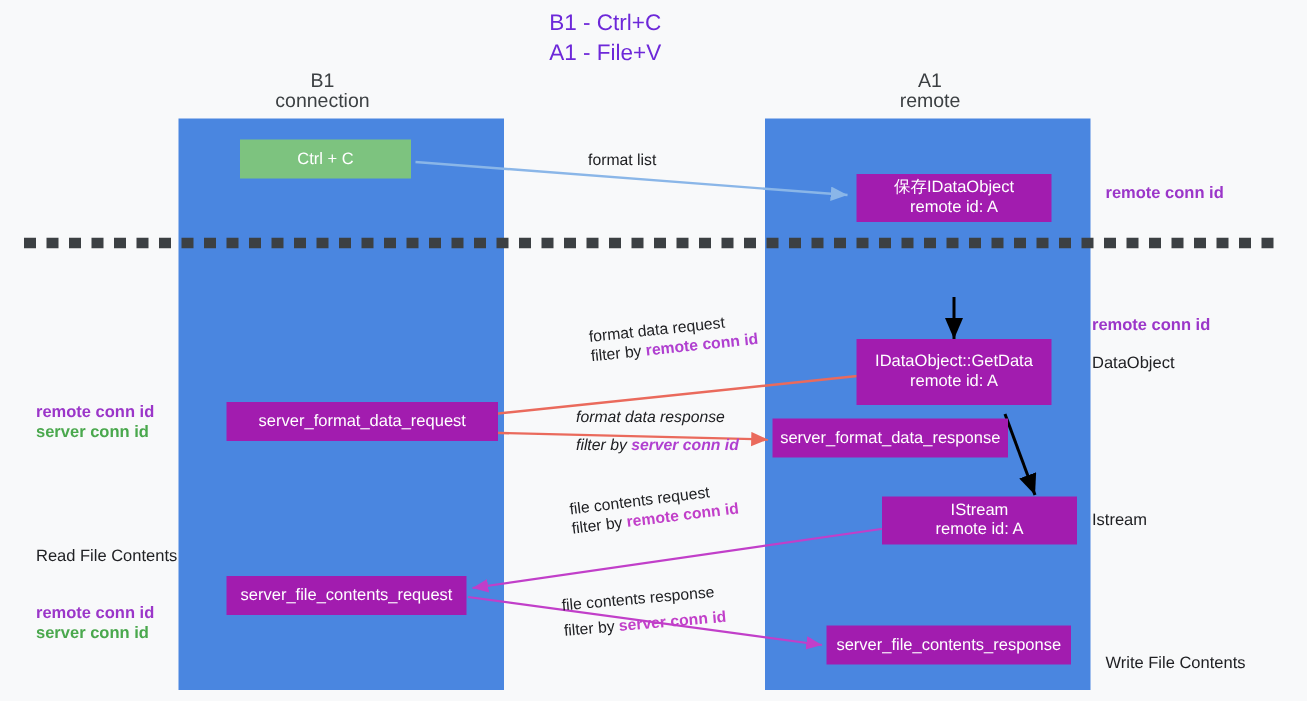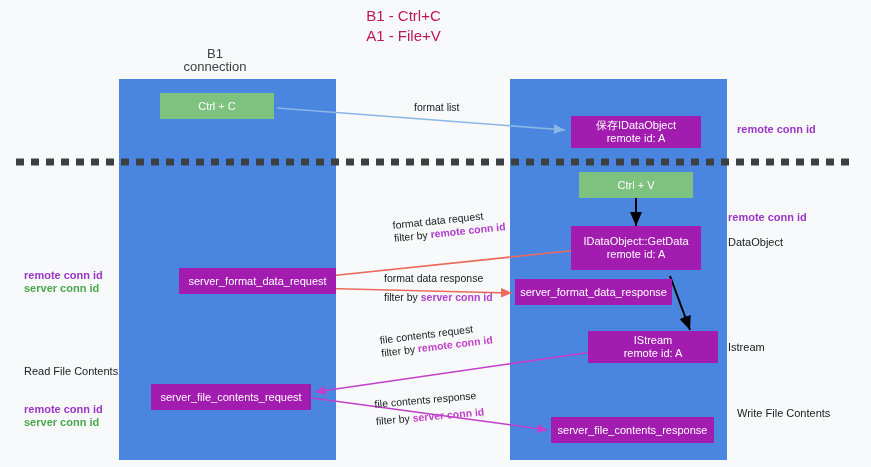--- a/index.html
+++ b/index.html
@@ -8,21 +8,21 @@
     background:#f8f9fa;
     font-family:"Liberation Sans","DejaVu Sans",sans-serif;
     overflow:hidden;
     position:relative;
   }
   #stage{position:absolute;left:0;top:0;width:871px;height:467px;}
 
   
   .title{
     position:absolute;left:0;top:6px;width:807px;
-    text-align:center;color:#be185d;font-size:15px;line-height:20px;
+    text-align:center;color:#6d28d9;font-size:15px;line-height:20px;
   }
 
   
   .colhead{
     position:absolute;text-align:center;color:#3c4043;
     font-size:13px;line-height:13px;width:160px;
   }
 
   
   .lane{position:absolute;background:#4a86e0;}
@@ -56,20 +56,24 @@
 
   <div class="title">
     <div>B1 - Ctrl+C</div>
     <div>A1 - File+V</div>
   </div>
 
   <div class="colhead" style="left:135px;top:47px;">
     <div>B1</div>
     <div>connection</div>
   </div>
+  <div class="colhead" style="left:540px;top:47px;">
+    <div>A1</div>
+    <div>remote</div>
+  </div>
 
   <div class="lane" style="left:119px;top:79px;width:217px;height:381px;"></div>
   <div class="lane" style="left:510px;top:79px;width:217px;height:381px;"></div>
 
   <svg class="overlay" viewBox="0 0 871 467">
     <defs>
       <marker id="ah-blue" markerWidth="9" markerHeight="9" refX="7" refY="3" orient="auto">
         <path d="M0,0 L7,3 L0,6 z" fill="#8ab6e8"></path>
       </marker>
       <marker id="ah-red" markerWidth="9" markerHeight="9" refX="7" refY="3" orient="auto">
@@ -102,79 +106,76 @@
 
   <div class="node green" style="left:160px;top:93px;width:114px;height:26px;">
     <span>Ctrl + C</span>
   </div>
 
   <div class="node orange" style="left:571px;top:116px;width:130px;height:32px;">
     <span>保存IDataObject</span>
     <span>remote id: A</span>
   </div>
 
-  <div class="node green" style="left:579px;top:172px;width:114px;height:26px;">
-    <span>Ctrl + V</span>
-  </div>
 
   <div class="node orange" style="left:571px;top:226px;width:130px;height:44px;">
     <span>IDataObject::GetData</span>
     <span>remote id: A</span>
   </div>
 
-  <div class="node orange" style="left:151px;top:268px;width:157px;height:26px;margin-left:28px;">
+  <div class="node orange" style="left:151px;top:268px;width:181px;height:26px;">
     <span>server_format_data_request</span>
   </div>
 
   <div class="node orange" style="left:515px;top:279px;width:157px;height:26px;">
     <span>server_format_data_response</span>
   </div>
 
   <div class="node orange" style="left:588px;top:331px;width:130px;height:32px;">
     <span>IStream</span>
     <span>remote id: A</span>
   </div>
 
   <div class="node orange" style="left:551px;top:417px;width:163px;height:26px;">
     <span>server_file_contents_response</span>
   </div>
 
   <div class="node orange" style="left:151px;top:384px;width:160px;height:26px;">
     <span>server_file_contents_request</span>
   </div>
 
-  <div class="elbl" style="left:414px;top:101px;">
+  <div class="elbl" style="left:392px;top:101px;">
     <span>format list</span>
   </div>
 
   <div class="elbl" style="left:392px;top:219px;transform:rotate(-6deg);transform-origin:left top;">
     <div>format data request</div>
     <div><span>filter by </span><span class="hl-purple">remote conn id</span></div>
   </div>
 
-  <div class="elbl" style="left:384px;top:272px;">
+  <div class="elbl" style="left:384px;top:272px;font-style:italic;">
     <div>format data response</div>
     <div style="margin-top:6px;"><span>filter by </span><span class="hl-purple">server conn id</span></div>
   </div>
 
   <div class="elbl" style="left:379px;top:334px;transform:rotate(-7deg);transform-origin:left top;">
     <div>file contents request</div>
     <div><span>filter by </span><span class="hl-magenta">remote conn id</span></div>
   </div>
 
   <div class="elbl" style="left:374px;top:398px;transform:rotate(-5deg);transform-origin:left top;">
     <div>file contents response</div>
     <div style="margin-top:4px;"><span>filter by </span><span class="hl-magenta">server conn id</span></div>
   </div>
 
   <div class="lbl purple" style="left:737px;top:123px;">remote conn id</div>
   <div class="lbl purple" style="left:728px;top:211px;">remote conn id</div>
   <div class="lbl black" style="left:728px;top:236px;">DataObject</div>
   <div class="lbl black" style="left:728px;top:341px;">Istream</div>
-  <div class="lbl black" style="left:737px;top:407px;">Write File Contents</div>
+  <div class="lbl black" style="left:737px;top:436px;">Write File Contents</div>
 
   <div class="lbl purple" style="left:24px;top:269px;">remote conn id</div>
   <div class="lbl green" style="left:24px;top:282px;">server conn id</div>
 
   <div class="lbl black" style="left:24px;top:365px;text-align:right;">Read File Contents</div>
   <div class="lbl purple" style="left:24px;top:403px;">remote conn id</div>
   <div class="lbl green" style="left:24px;top:416px;">server conn id</div>
 
 </div>
 

